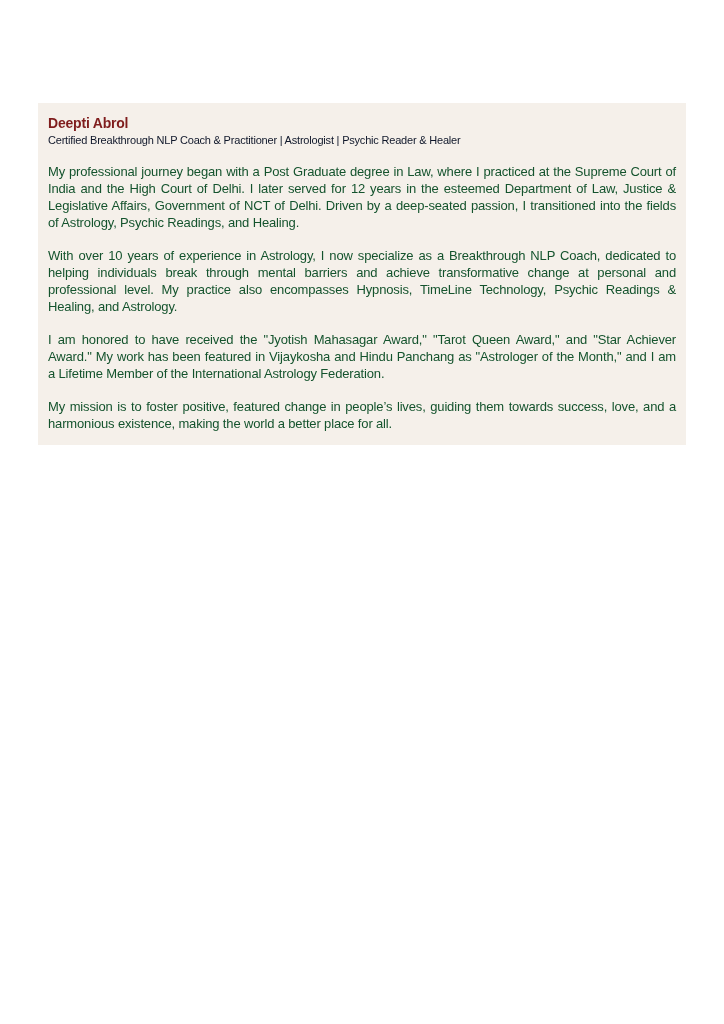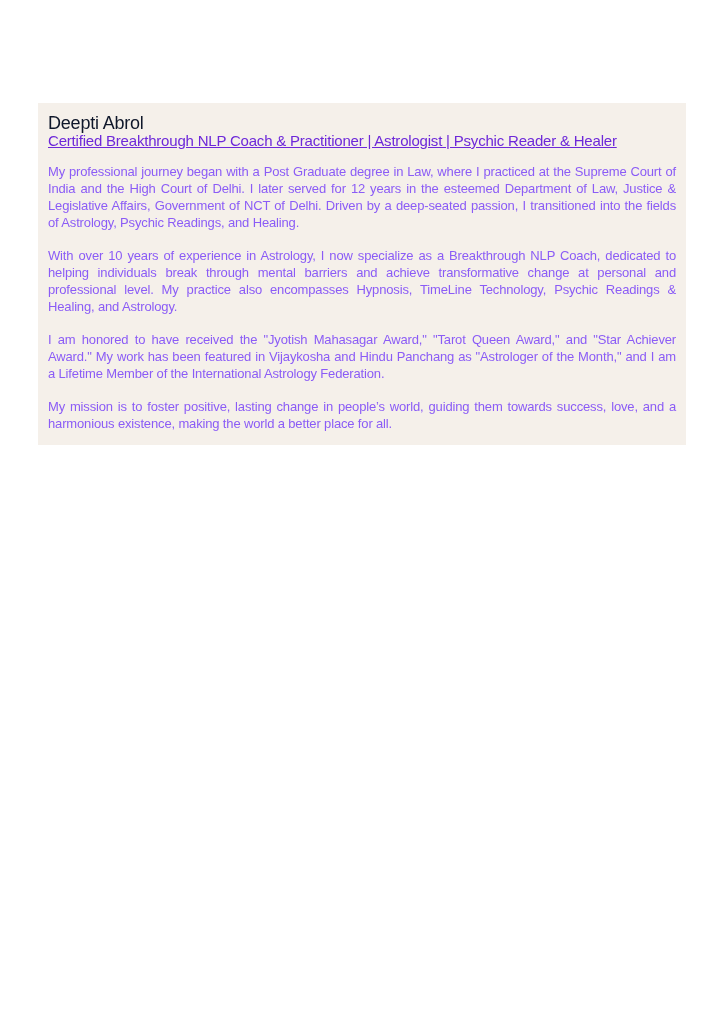--- a/index.html
+++ b/index.html
@@ -18,56 +18,55 @@
   .profile-card {
     position: absolute;
     left: 38px;
     top: 103px;
     width: 648px;
     box-sizing: border-box;
     background: #f5f0ea;
     padding: 12px 10px 13px 10px;
   }
   .profile-name {
-    color: #0f172a;
-    font-size: 18px;
-    font-weight: 400;
+    color: #7f1d1d;
+    font-size: 14px;
+    font-weight: 700;
     line-height: 17px;
     letter-spacing: -0.2px;
   }
   .profile-title {
-    color: #6d28d9;
-    font-size: 15px;
+    color: #0f172a;
+    font-size: 11px;
     font-weight: 400;
     line-height: 17px;
     letter-spacing: -0.2px;
-    text-decoration: underline;
   }
   .bio {
     margin-top: 14px;
   }
   .bio-paragraph {
     margin: 0;
-    color: #8b5cf6;
+    color: #14532d;
     font-size: 13px;
     line-height: 17px;
     text-align: justify;
     letter-spacing: -0.15px;
   }
   .bio-paragraph + .bio-paragraph {
     margin-top: 16px;
   }
 </style>
 </head>
 <body>
 
 <div class="page">
   <section class="profile-card">
     <div class="profile-name">Deepti Abrol</div>
     <div class="profile-title">Certified Breakthrough NLP Coach &amp; Practitioner | Astrologist | Psychic Reader &amp; Healer</div>
     <div class="bio">
       <p class="bio-paragraph">My professional journey began with a Post Graduate degree in Law, where I practiced at the Supreme Court of India and the High Court of Delhi. I later served for 12 years in the esteemed Department of Law, Justice &amp; Legislative Affairs, Government of NCT of Delhi. Driven by a deep-seated passion, I transitioned into the fields of Astrology, Psychic Readings, and Healing.</p>
       <p class="bio-paragraph">With over 10 years of experience in Astrology, I now specialize as a Breakthrough NLP Coach, dedicated to helping individuals break through mental barriers and achieve transformative change at personal and professional level. My practice also encompasses Hypnosis, TimeLine Technology, Psychic Readings &amp; Healing, and Astrology.</p>
       <p class="bio-paragraph">I am honored to have received the "Jyotish Mahasagar Award," "Tarot Queen Award," and "Star Achiever Award." My work has been featured in Vijaykosha and Hindu Panchang as "Astrologer of the Month," and I am a Lifetime Member of the International Astrology Federation.</p>
-      <p class="bio-paragraph">My mission is to foster positive, lasting change in people’s world, guiding them towards success, love, and a harmonious existence, making the world a better place for all.</p>
+      <p class="bio-paragraph">My mission is to foster positive, featured change in people’s lives, guiding them towards success, love, and a harmonious existence, making the world a better place for all.</p>
     </div>
   </section>
 </div>
 
 </body></html>

